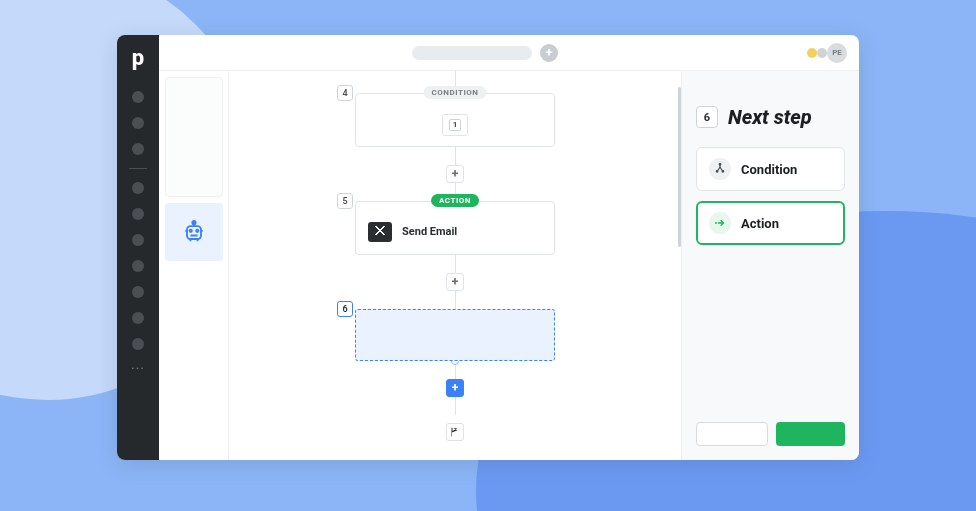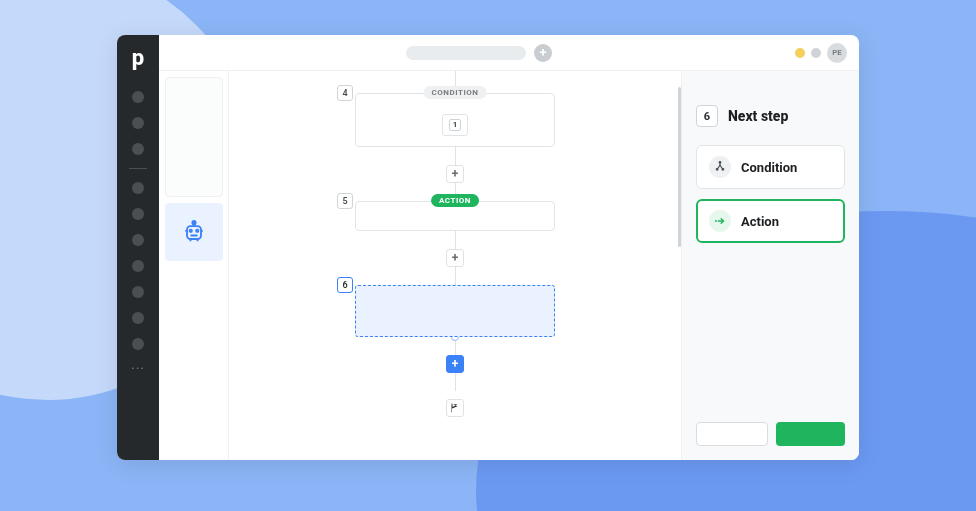--- a/index.html
+++ b/index.html
@@ -36,21 +36,21 @@
     height: 36px; border-bottom: 1px solid #eef0f1; display: flex; align-items: center;
     padding: 0 12px; gap: 8px;
   }
   .topbar-spacer { flex: 1; display:flex; justify-content:center; }
   .topbar-pill { width: 120px; height: 14px; background: #e9ecef; border-radius: 7px; }
   .topbar-plus {
     width: 18px; height: 18px; background: #c9ccd0; border-radius: 50%;
     display: flex; align-items: center; justify-content: center; color: #fff; font-size: 13px; font-weight:700;
     margin-left:8px;
   }
-  .traffic { display:flex; align-items:center; gap:6px; }
+  .traffic { display:flex; align-items:center; }
   .tl { width:10px; height:10px; border-radius:50%; }
   .tl.y { background:#f4cf5d; }
   .tl.g { background:#d0d3d6; }
   .avatar-badge {
     width:20px; height:20px; border-radius:50%; background:#d9dcdf; color:#7a7d80;
     font-size:8px; font-weight:700; display:flex; align-items:center; justify-content:center;
   }
   .body { flex:1; display:flex; }
   
   .subside {
@@ -123,21 +123,21 @@
   .rightpanel {
     width: 178px; border-left:1px solid #eef0f1; background:#f8f9fa;
     display:flex; flex-direction:column; padding:14px;
   }
   .scroll-ind { position:absolute; right:178.5px; top:52px; width:3px; height:160px; background:#cfd4d8; border-radius:2px; }
   .rp-header { display:flex; align-items:center; gap:10px; margin:20px 0 18px; }
   .rp-num {
     width:22px; height:22px; border:1px solid #cfd4d8; border-radius:4px; background:#fff;
     display:flex; align-items:center; justify-content:center; font-size:11px; font-weight:700; color:#2a2e32;
   }
-  .rp-title { font-size:14px; font-weight:800; color:#1c1f22; }
+  .rp-title { font-size:20px; font-weight:800; color:#1c1f22;font-style:italic; }
   .opt {
     display:flex; align-items:center; gap:10px; background:#fff; border:1px solid #e1e4e7;
     border-radius:6px; padding:10px 12px; margin-bottom:10px; cursor:pointer;
   }
   .opt.selected { border:2px solid #1fb55f; padding:9px 11px; }
   .opt-icon {
     width:22px; height:22px; border-radius:50%; background:#eef0f1;
     display:flex; align-items:center; justify-content:center;
   }
   .opt-icon svg { width:14px; height:14px; }
@@ -215,20 +215,24 @@
             </div>
           </div>
 
           <div class="vline seg"></div>
           <div class="add-btn">+</div>
           <div class="vline seg"></div>
 
           <div class="node" style="padding:18px 10px 10px;">
             <div class="step-num">5</div>
             <div class="node-tag tag-action">ACTION</div>
+            <div class="action-row">
+              <div class="mail-icon"></div>
+              <div class="action-label">Send Email</div>
+            </div>
           </div>
 
           <div class="vline seg"></div>
           <div class="add-btn">+</div>
           <div class="vline seg"></div>
 
           <div class="placeholder-node">
             <div class="step-num">6</div>
           </div>
 

